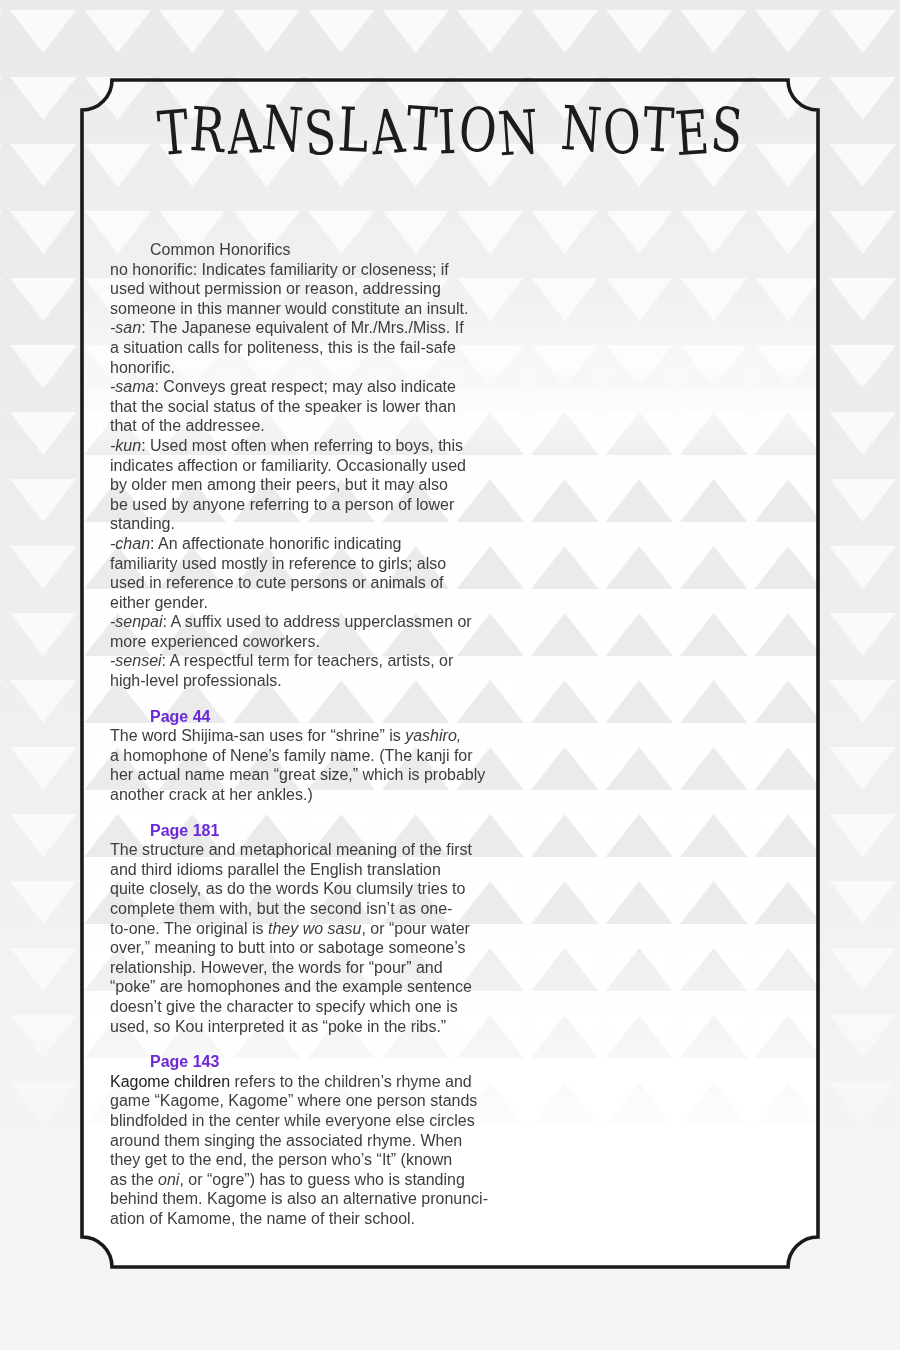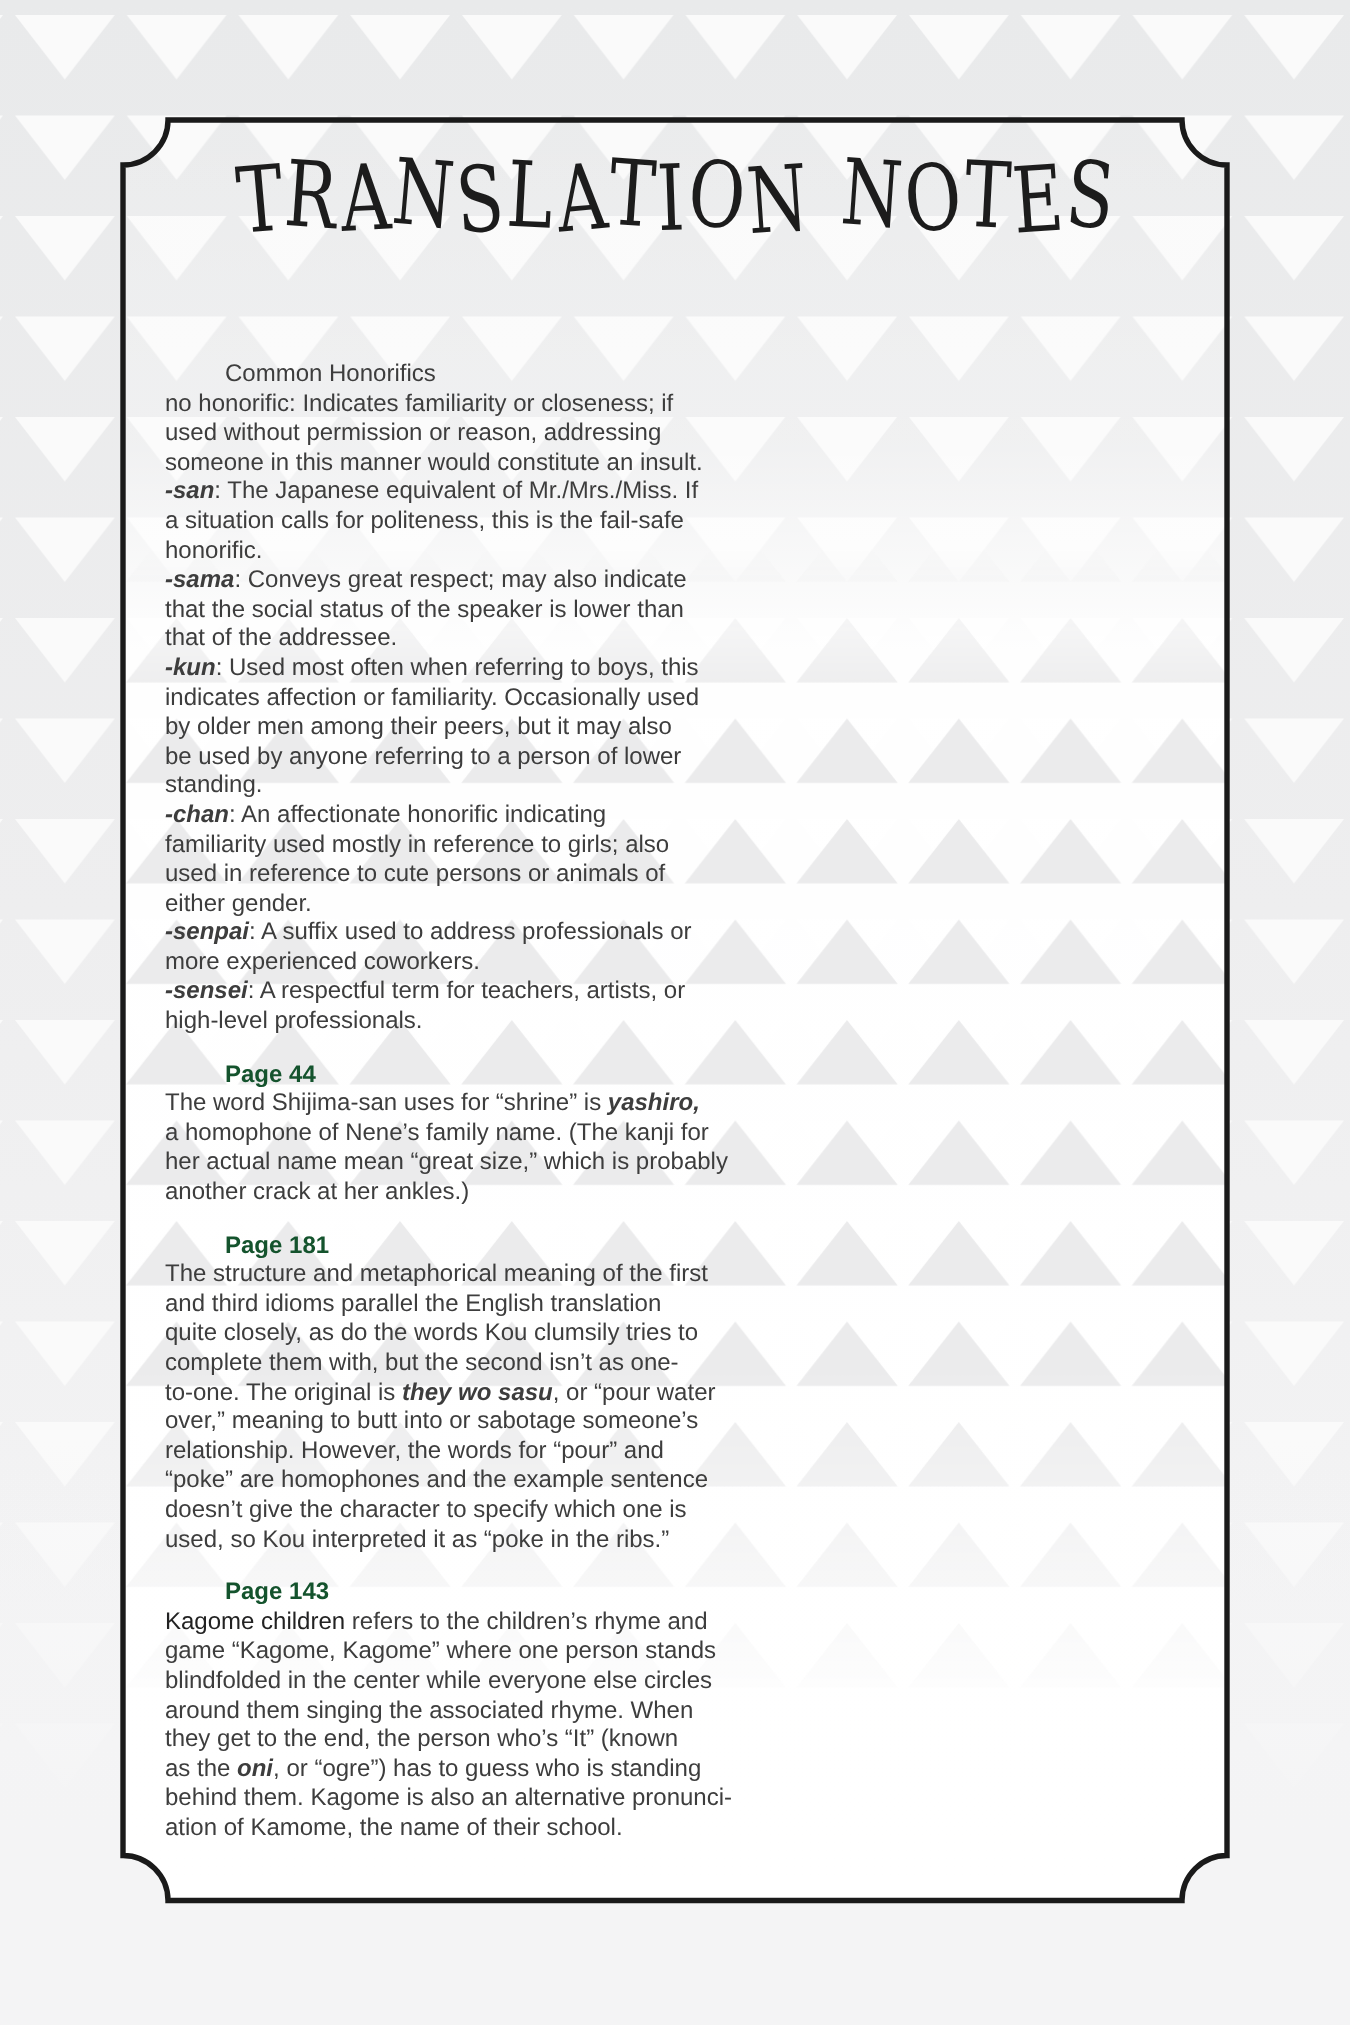--- a/index.html
+++ b/index.html
@@ -13,23 +13,23 @@
     text-align:center;color:#1c1c1c;
     font-family:"DejaVu Serif",serif;font-size:46px;font-weight:400;
   }
   .tl{display:inline-block;margin:0 1px;}
   .tl-space{width:18px;}
   #notes-sections{
     position:absolute;left:110px;top:240px;width:430px;
   }
   section{margin:0 0 16px 0;}
   .sec-head{font-size:16px;line-height:19.6px;color:#3d3d3d;margin-left:40px;}
-  .sec-head.bold{font-weight:700;color:#14532d;}
+  .sec-head.bold{font-weight:700;color:#6d28d9;}
   .sec-body{font-size:16px;line-height:19.6px;color:#3d3d3d;white-space:pre-line;}
-  .it{font-style:italic;font-weight:bold;}
+  .it{font-style:italic;}
   .bd{font-weight:400;color:#222222;}
 </style>
 </head>
 <body>
 
 <svg id="bg-svg" width="900" height="1350" viewBox="0 0 900 1350" xmlns="http://www.w3.org/2000/svg">
   <defs>
     <linearGradient id="baseGrad" x1="0" y1="0" x2="0" y2="1">
       <stop offset="0" stop-color="#e9eaeb"></stop>
       <stop offset="0.45" stop-color="#eeeeef"></stop>
@@ -93,21 +93,21 @@
 that of the addressee.
 </span><span class="it">-kun</span><span>: Used most often when referring to boys, this
 indicates affection or familiarity. Occasionally used
 by older men among their peers, but it may also
 be used by anyone referring to a person of lower
 standing.
 </span><span class="it">-chan</span><span>: An affectionate honorific indicating
 familiarity used mostly in reference to girls; also
 used in reference to cute persons or animals of
 either gender.
-</span><span class="it">-senpai</span><span>: A suffix used to address professionals or
+</span><span class="it">-senpai</span><span>: A suffix used to address upperclassmen or
 more experienced coworkers.
 </span><span class="it">-sensei</span><span>: A respectful term for teachers, artists, or
 high-level professionals.</span></div>
     </section>
     <section>
       <div class="sec-head bold">Page 44</div>
       <div class="sec-body"><span>The word Shijima-san uses for “shrine” is </span><span class="it">yashiro,</span><span>
 a homophone of Nene’s family name. (The kanji for
 her actual name mean “great size,” which is probably
 another crack at her ankles.)</span></div>

